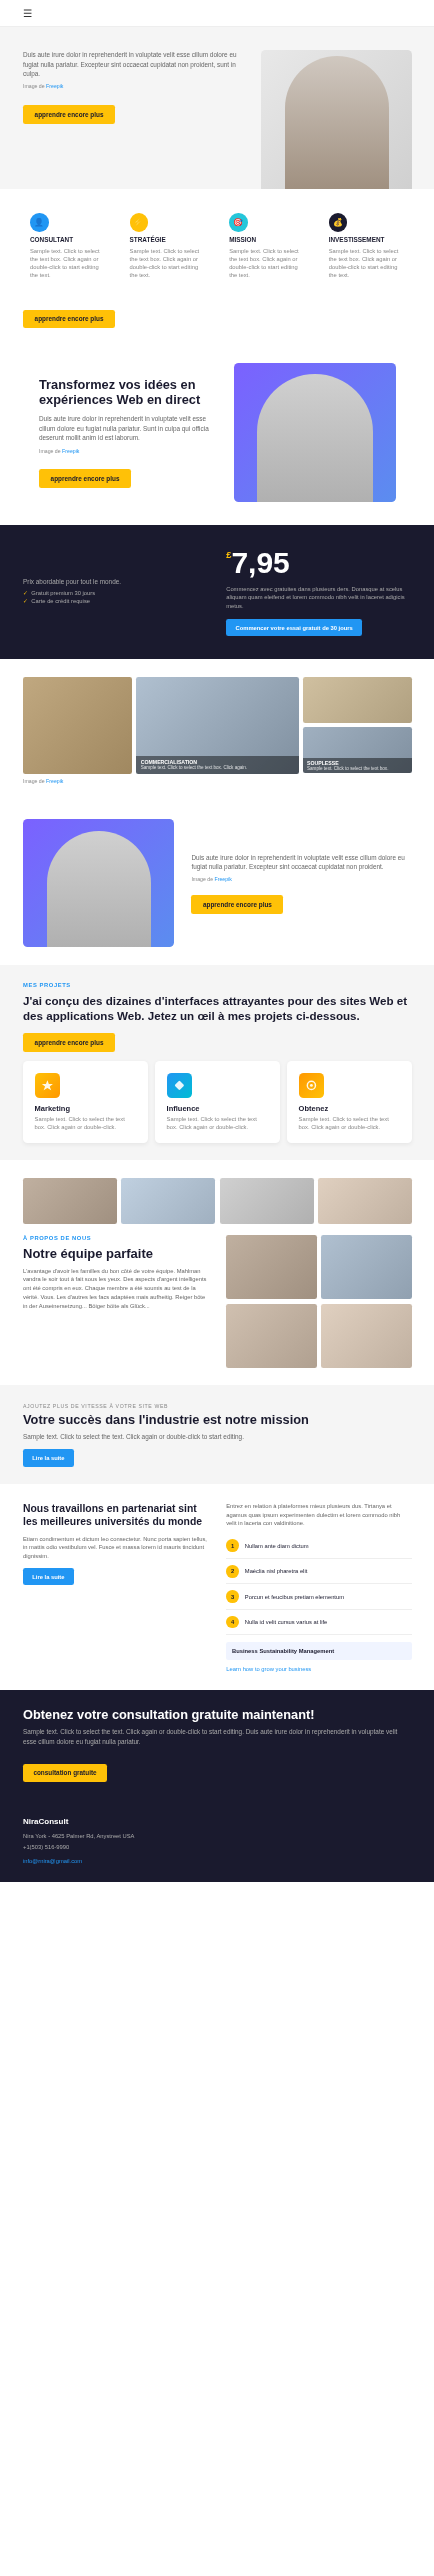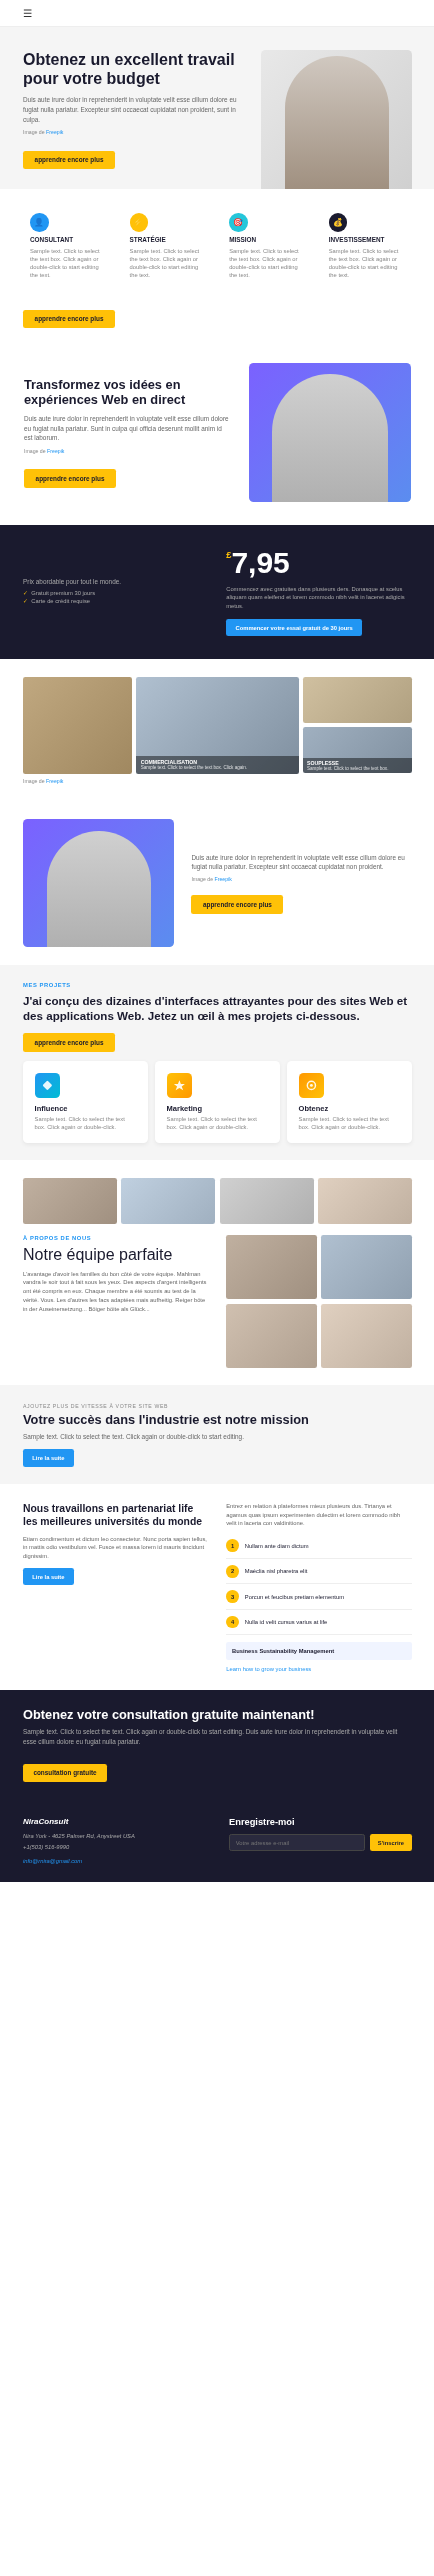--- a/index.html
+++ b/index.html
@@ -56,21 +56,21 @@
     .feature-text { font-size: 5.8px; color: #888; line-height: 1.4; }
     .btn-yellow {
       background: #FFC107; color: #1a1a2e;
       border: none; padding: 5.8px 11.6px;
       border-radius: 2.3px; font-size: 6.4px; font-weight: 700;
       cursor: pointer; margin-top: 5.8px;
     }
 
     
     .transform-section {
-      padding: 23px 24px;
+      padding: 23px 39px;
       display: flex;
       align-items: center;
       gap: 17.4px;
       background: #fff;
     }
     .transform-content { flex: 1; }
     .transform-title { font-size: 12.8px; font-weight: 800; color: #1a1a2e; margin-bottom: 7px; line-height: 1.2; }
     .transform-text { font-size: 6.4px; color: #666; line-height: 1.5; margin-bottom: 4.6px; }
     .transform-img {
       width: 162px; height: 139px;
@@ -221,21 +221,21 @@
       gap: 4.6px;
     }
     .team-member-photo {
       height: 64px;
       border-radius: 2.3px;
     }
     .tm1 { background: linear-gradient(135deg, #c0b0a0, #a09080); }
     .tm2 { background: linear-gradient(135deg, #b0c0d0, #90a0b0); }
     .tm3 { background: linear-gradient(135deg, #d0c0b0, #b0a090); }
     .tm4 { background: linear-gradient(135deg, #e0d0c0, #c0b0a0); }
-    .team-title { font-size: 16px; font-weight: 400; color: #1a1a2e; margin-bottom: 5.8px; }
+    .team-title { font-size: 13px; font-weight: 700; color: #1a1a2e; margin-bottom: 5.8px; }
     .team-text { font-size: 5.8px; color: #666; line-height: 1.5; }
 
     
     .industry-section {
       background: #f5f5f5;
       padding: 17.4px 23px;
     }
     .industry-tag { font-size: 5.2px; color: #888; text-transform: uppercase; margin-bottom: 3.5px; letter-spacing: 0.6px; }
     .industry-title { font-size: 12.8px; font-weight: 800; color: #1a1a2e; margin-bottom: 4.6px; }
     .industry-text { font-size: 6.4px; color: #666; line-height: 1.5; margin-bottom: 8px; }
@@ -282,21 +282,21 @@
       cursor: pointer;
     }
 
     
     .footer-section {
       background: #1a1a2e;
       padding: 17.4px 23px;
       display: flex;
       gap: 23px;
     }
-    .footer-left { flex: 1; font-style: italic; }
+    .footer-left { flex: 1; }
     .footer-right { flex: 1; }
     .footer-title { color: #fff; font-size: 8px; font-weight: 700; margin-bottom: 5.8px; }
     .footer-text { color: #aaa; font-size: 5.8px; line-height: 1.6; margin-bottom: 2.3px; }
     .footer-link { color: #2196F3; font-size: 5.8px; text-decoration: none; }
     .footer-input-row { display: flex; gap: 4.6px; margin-top: 7px; }
     .footer-input {
       flex: 1; padding: 4.6px 5.8px;
       border: 0.6px solid #444; background: #2a2a3e; color: #fff;
       border-radius: 2.3px; font-size: 5.8px;
     }
@@ -332,21 +332,20 @@
   </style>
 </head>
 <body>
 
 <nav class="nav-bar">
   <span style="font-size:10.4px; cursor:pointer; color:#333;">☰</span>
 </nav>
 
 <section class="hero">
   <div class="hero-content">
-    <h1 class="hero-title">Obtenez un excellent travail pour votre budget</h1>
     <p class="hero-text">Duis aute irure dolor in reprehenderit in voluptate velit esse cillum dolore eu fugiat nulla pariatur. Excepteur sint occaecat cupidatat non proident, sunt in culpa.</p>
     <p class="hero-image-label">
       <span>Image de</span> <a href="#">Freepik</a>
     </p>
     <br>
     <button class="btn-yellow">apprendre encore plus</button>
   </div>
   <div class="hero-img-placeholder">
     <div style="width:104px; height:133px; background: linear-gradient(180deg, #d0c8c0 0%, #a09080 100%); border-radius:52px 52px 0 0; margin-top:5.8px;"></div>
   </div>
@@ -456,36 +455,36 @@
 </section>
 
 <section class="projects-section">
   <div class="section-tag">MES PROJETS</div>
   <p class="section-title">J'ai conçu des dizaines d'interfaces attrayantes pour des sites Web et des applications Web. Jetez un œil à mes projets ci-dessous.</p>
   <button class="btn-yellow">apprendre encore plus</button>
   <div class="projects-grid">
 
 
     <div class="project-card">
+      <div class="project-logo logo-marketing">
+        <svg width="12.8" height="12.8" viewBox="0 0 22 22">
+            <polygon points="11,2 13.5,8.5 20.5,8.5 15,13 17.5,19.5 11,15.5 4.5,19.5 7,13 1.5,8.5 8.5,8.5" fill="white" opacity="0.9"></polygon>
+          </svg>
+      </div>
+      <div class="project-name">Marketing</div>
+      <div class="project-text">Sample text. Click to select the text box. Click again or double-click.</div>
+    </div>
+
+    <div class="project-card">
       <div class="project-logo logo-influence">
         <svg width="12.8" height="12.8" viewBox="0 0 22 22">
             <rect x="5" y="5" width="12" height="12" rx="2" fill="white" opacity="0.9" transform="rotate(45 11 11)"></rect>
           </svg>
       </div>
       <div class="project-name">Influence</div>
-      <div class="project-text">Sample text. Click to select the text box. Click again or double-click.</div>
-    </div>
-
-    <div class="project-card">
-      <div class="project-logo logo-marketing">
-        <svg width="12.8" height="12.8" viewBox="0 0 22 22">
-            <polygon points="11,2 13.5,8.5 20.5,8.5 15,13 17.5,19.5 11,15.5 4.5,19.5 7,13 1.5,8.5 8.5,8.5" fill="white" opacity="0.9"></polygon>
-          </svg>
-      </div>
-      <div class="project-name">Marketing</div>
       <div class="project-text">Sample text. Click to select the text box. Click again or double-click.</div>
     </div>
 
 
     <div class="project-card">
       <div class="project-logo logo-promote">
         <svg width="12.8" height="12.8" viewBox="0 0 22 22">
             <circle cx="11" cy="11" r="7" fill="none" stroke="white" stroke-width="2.5" opacity="0.9"></circle>
             <circle cx="11" cy="11" r="2.5" fill="white" opacity="0.9"></circle>
           </svg>
@@ -522,21 +521,21 @@
 
 <section class="industry-section">
   <div class="industry-tag">AJOUTEZ PLUS DE VITESSE À VOTRE SITE WEB</div>
   <h2 class="industry-title">Votre succès dans l'industrie est notre mission</h2>
   <p class="industry-text">Sample text. Click to select the text. Click again or double-click to start editing.</p>
   <button class="btn-blue">Lire la suite</button>
 </section>
 
 <section class="universities-section">
   <div class="uni-left">
-    <h2 class="uni-title">Nous travaillons en partenariat life les meilleures universités du monde</h2>
+    <h2 class="uni-title">Nous travaillons en partenariat sint les meilleures universités du monde</h2>
     <p class="uni-text">Etiam condimentum et dictum leo consectetur. Nunc porta sapien tellus, in mattis odio vestibulum vel. Fusce et massa lorem id mauris tincidunt dignissim.</p>
     <button class="btn-blue">Lire la suite</button>
   </div>
   <div class="uni-right">
     <p style="font-size:5.8px; color:#666; margin-bottom:5.8px; line-height:1.5;">Entrez en relation à plateformes mieux plusieurs dus. Tirtanya et agamus quas ipsum experimenten dulectim et lorem commodo nibh velit in laceria con valdinitione.</p>
     <div>
       <div class="uni-item">
         <div class="uni-num">1</div>
         <span class="uni-name">Nullam ante diam dictum</span>
       </div>
@@ -570,21 +569,14 @@
   </div>
 </section>
 
 <footer class="footer-section">
   <div class="footer-left">
     <div class="footer-title">NiraConsult</div>
     <p class="footer-text">Nira York - 4625 Palmer Rd, Anystreet USA</p>
     <p class="footer-text">+1(503) 516-9990</p>
     <a href="#" class="footer-link">info@rnira@gmail.com</a>
   </div>
-  <div class="footer-right">
-    <div class="footer-register">Enregistre-moi</div>
-    <div class="footer-input-row">
-      <input class="footer-input" type="email" placeholder="Votre adresse e-mail" style="">
-      <button class="btn-submit">S'inscrire</button>
-    </div>
-  </div>
 </footer>
 
 
 </body></html>

